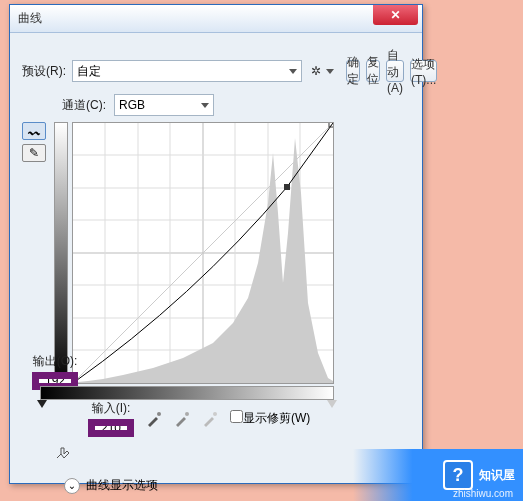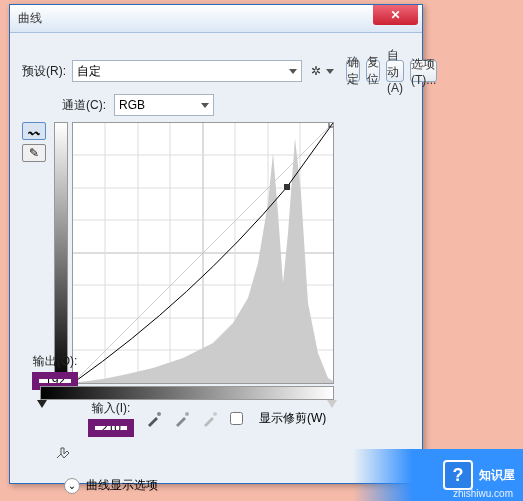--- a/index.html
+++ b/index.html
@@ -37,21 +37,21 @@
 .grad-h{height:14px;background:linear-gradient(to right,#000,#fff);border:1px solid #999;flex:1;margin-left:18px;position:relative}
 .tri{position:absolute;top:13px;width:0;height:0;border-left:5px solid transparent;border-right:5px solid transparent}
 .tri.blk{border-top:8px solid #222;left:-4px}
 .tri.wht{border-top:8px solid #ccc;right:-4px}
 .io-box{display:flex;flex-direction:column;align-items:center;gap:2px}
 .io-box input{width:46px;height:18px;border:7px solid #701a75;text-align:center}
 .out-box{position:absolute;left:22px;top:348px}
 .in-row{display:flex;align-items:center;gap:10px;margin-left:66px}
 .eyedrops{display:flex;gap:8px}
 .eye{width:20px;height:20px;cursor:pointer;display:flex;align-items:center;justify-content:center}
-.clip-chk{display:flex;align-items:center;gap:16px}
+.clip-chk{display:flex;align-items:flex-start;gap:0}
 .hand{width:24px;height:20px;margin-left:30px;margin-top:6px;display:flex;align-items:center;justify-content:center;cursor:pointer}
 .expand{display:flex;align-items:center;gap:6px;margin:14px 0 0 42px;cursor:pointer}
 .rbtn{width:16px;height:16px;border:1px solid #999;border-radius:50%;display:flex;align-items:center;justify-content:center;font-size:10px;background:#fff}
 .watermark{position:absolute;right:0;bottom:0;width:170px;height:52px;background:linear-gradient(90deg,rgba(51,144,255,0) 0%,#3390ff 35%);display:flex;align-items:center;justify-content:flex-end;padding-right:8px;color:#fff;font-size:20px;font-weight:bold;gap:6px}
 .wm-icon{width:30px;height:30px;background:#2a80e8;border:2px solid #fff;border-radius:4px;display:flex;align-items:center;justify-content:center;color:#fff;font-weight:bold;font-size:18px}
 .wm-sub{position:absolute;right:10px;bottom:2px;font-size:10px;color:#e8f2ff;font-weight:normal}
 </style>
 </head>
 <body>
 

